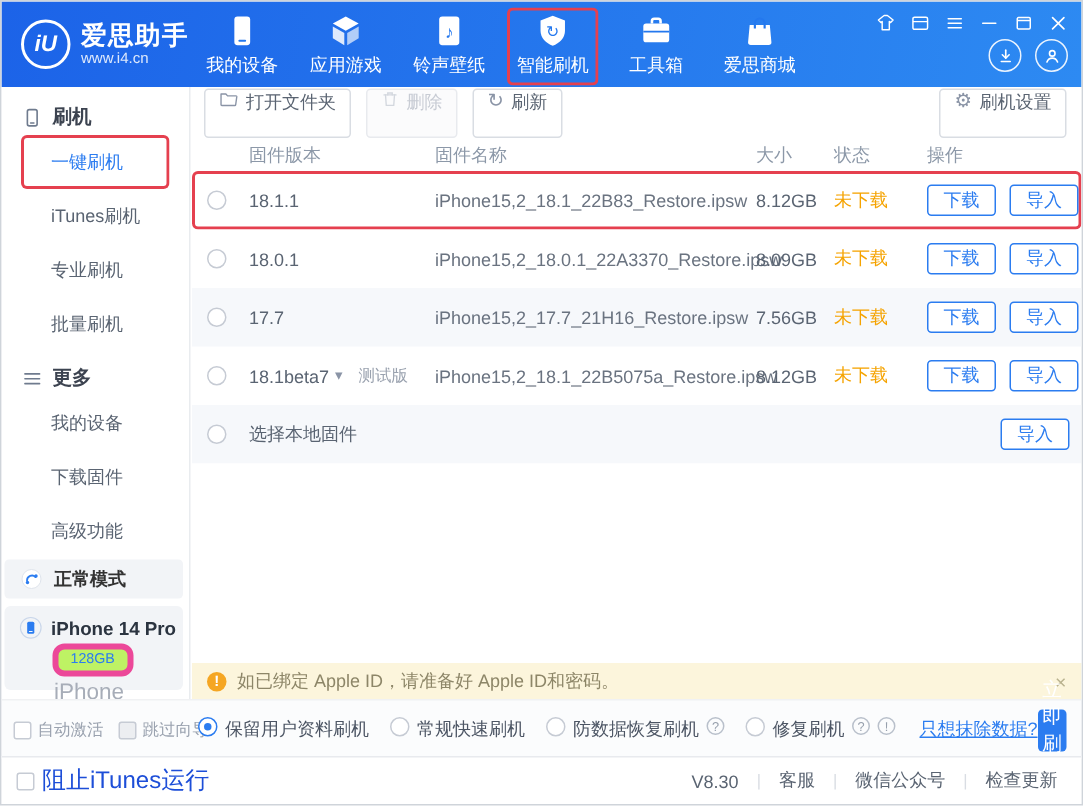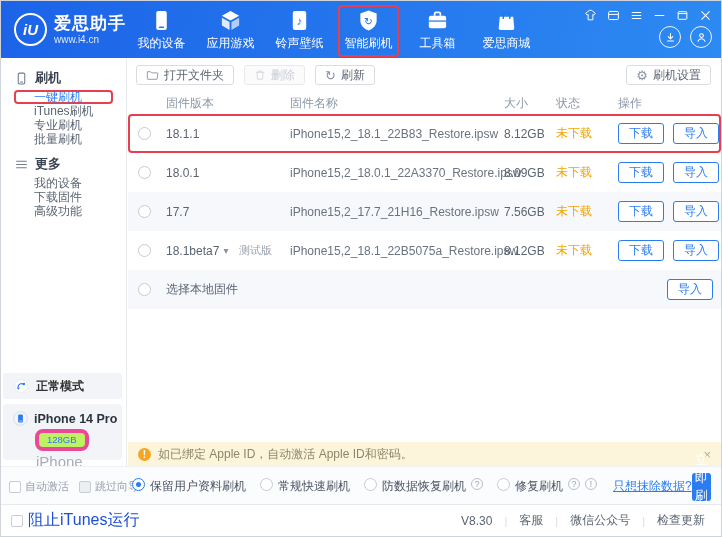--- a/index.html
+++ b/index.html
@@ -25,38 +25,38 @@
 .wc-btn { width:14px; height:14px; display:flex; align-items:center; justify-content:center; cursor:pointer; }
 .circ-btn { width:22px; height:22px; border:1.4px solid rgba(255,255,255,.9); border-radius:50%;
   display:flex; align-items:center; justify-content:center; cursor:pointer; }
 
 
 .sidebar { position:absolute; top:57px; left:0; width:126px; height:408px; background:#fff;
   border-right:1px solid #e9ecef; padding-top:8px; }
 .side-title { height:24px; display:flex; align-items:center; gap:7px; padding-left:14px;
   color:#3c4350; font-weight:bold; font-size:13px; }
 .side-title.more { margin-top:6px; }
-.side-item { height:14px; margin:0 13px; padding-left:20px; display:flex; align-items:center;
+.side-item { height:36px; margin:0 13px; padding-left:20px; display:flex; align-items:center;
   color:#5a6472; font-size:12px; border-radius:4px; cursor:pointer; }
 .side-item.active { color:#2b7cf0; box-shadow:inset 0 0 0 2px #e5404f; }
 .mode-bar { position:absolute; top:315px; left:2px; right:4px; height:26px; background:#f2f4f7;
   border-radius:3px; display:flex; align-items:center; gap:7px; padding-left:10px; cursor:pointer; }
 .mode-bar .lb { color:#333; font-weight:bold; font-size:12px; }
 .device-card { position:absolute; top:346px; left:2px; right:4px; height:56px; background:#f2f4f7;
   border-radius:4px; padding:7px 0 0 10px; }
 .device-head { display:flex; align-items:center; gap:6px; }
 .device-name { color:#2b3440; font-weight:bold; font-size:12.5px; }
 .device-cap { display:inline-block; margin:3px 0 0 22px; padding:1px 8px 2px; font-size:9.5px; color:#2b7cf0;
   background:#bef264; border:4px solid #ec4899; border-radius:8px; }
 .device-type { margin:2px 0 0 23px; color:#a7adb8; font-size:15px; }
 
 
 .main { position:absolute; top:57px; left:127px; right:0; height:408px; display:flex; flex-direction:column; background:#fff; }
 .toolbar { height:34px; display:flex; align-items:center; gap:10px; padding:0 10px 0 8px; }
-.tb-btn { height:20px; display:inline-flex; align-items:center; gap:5px; padding:0 9px;
+.tb-btn { height:33px; display:inline-flex; gap:5px; padding:0 9px;
   border:1px solid #d9dde3; border-radius:3px; background:#fff; color:#5a6472; font-size:12px; cursor:pointer; }
 .tb-btn.disabled { color:#c8ccd4; border-color:#e8eaee; background:#fbfbfc; cursor:default; }
 .tb-btn .g { font-size:13px; line-height:1; color:#8a94a6; }
 .tb-right { margin-left:auto; }
 
 .grid { display:grid; grid-template-columns:28px 124px 214px 52px 62px 1fr; align-items:center; padding:0 6px 0 10px; }
 .thead { height:22px; color:#8c98a8; font-size:12px; }
 .trow { height:39px; color:#5a6472; }
 .trow.alt { background:#f6f8fb; }
 .trow.framed { box-shadow:inset 0 0 0 2px #e5404f; border-radius:4px; }
@@ -394,21 +394,21 @@
       <span style="grid-column:2/6;">选择本地固件</span>
       <span class="cell-actions">
         <button class="act-btn">导入</button>
       </span>
     </div>
 
     <div class="filler"></div>
 
     <div class="notice">
       <span class="warn-ic">!</span>
-      <span class="notice-text">如已绑定 Apple ID，自动激活 Apple ID和密码。</span>
+      <span class="notice-text">如已绑定 Apple ID，请准备好 Apple ID和密码。</span>
       <span class="notice-close">×</span>
     </div>
   </div>
 
   <div class="band">
     <div class="cb-group">
       <span class="cb-item">
         <span class="checkbox"></span>
         <span class="cb-label">自动激活</span>
       </span>

